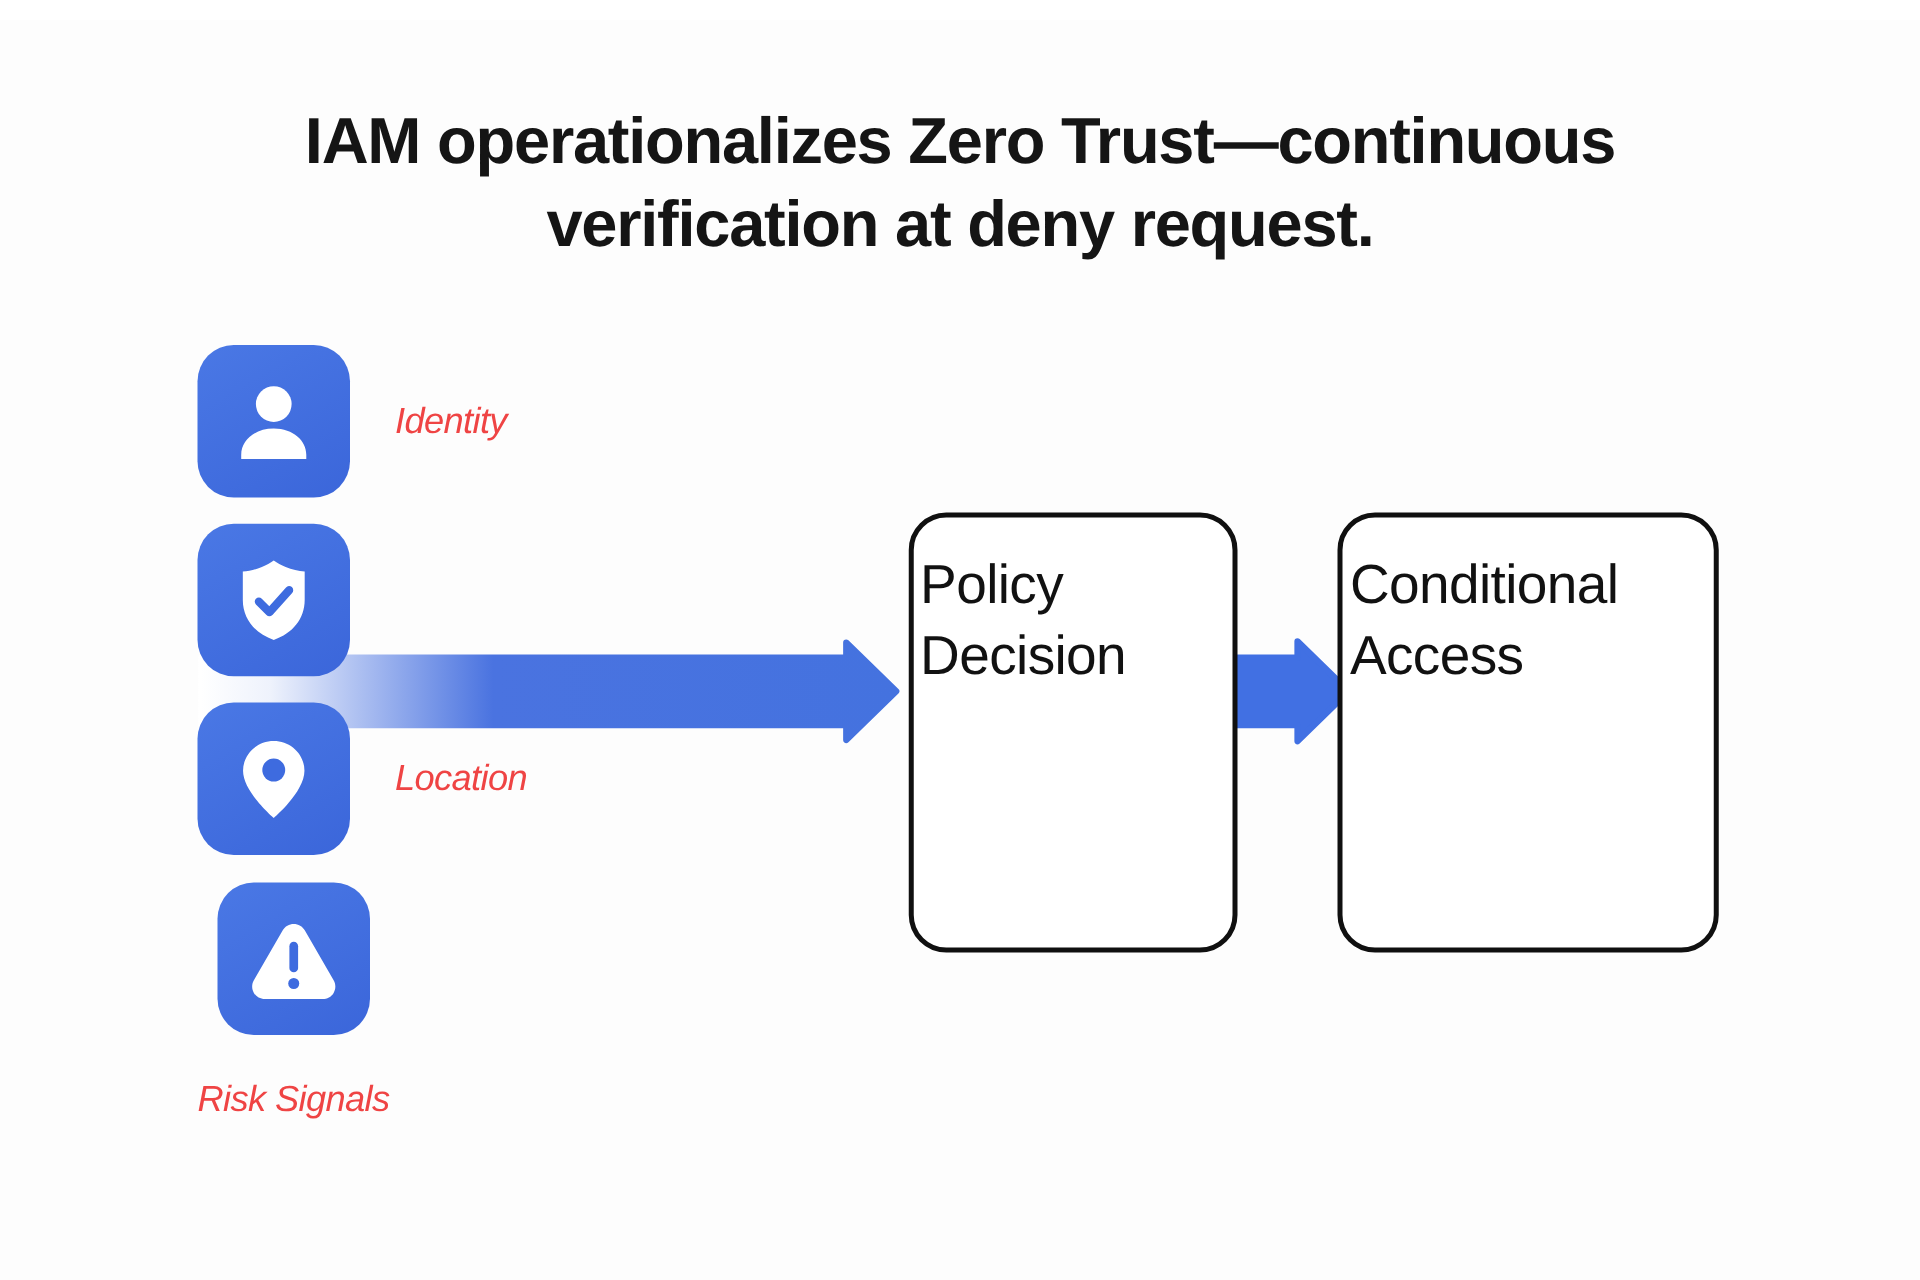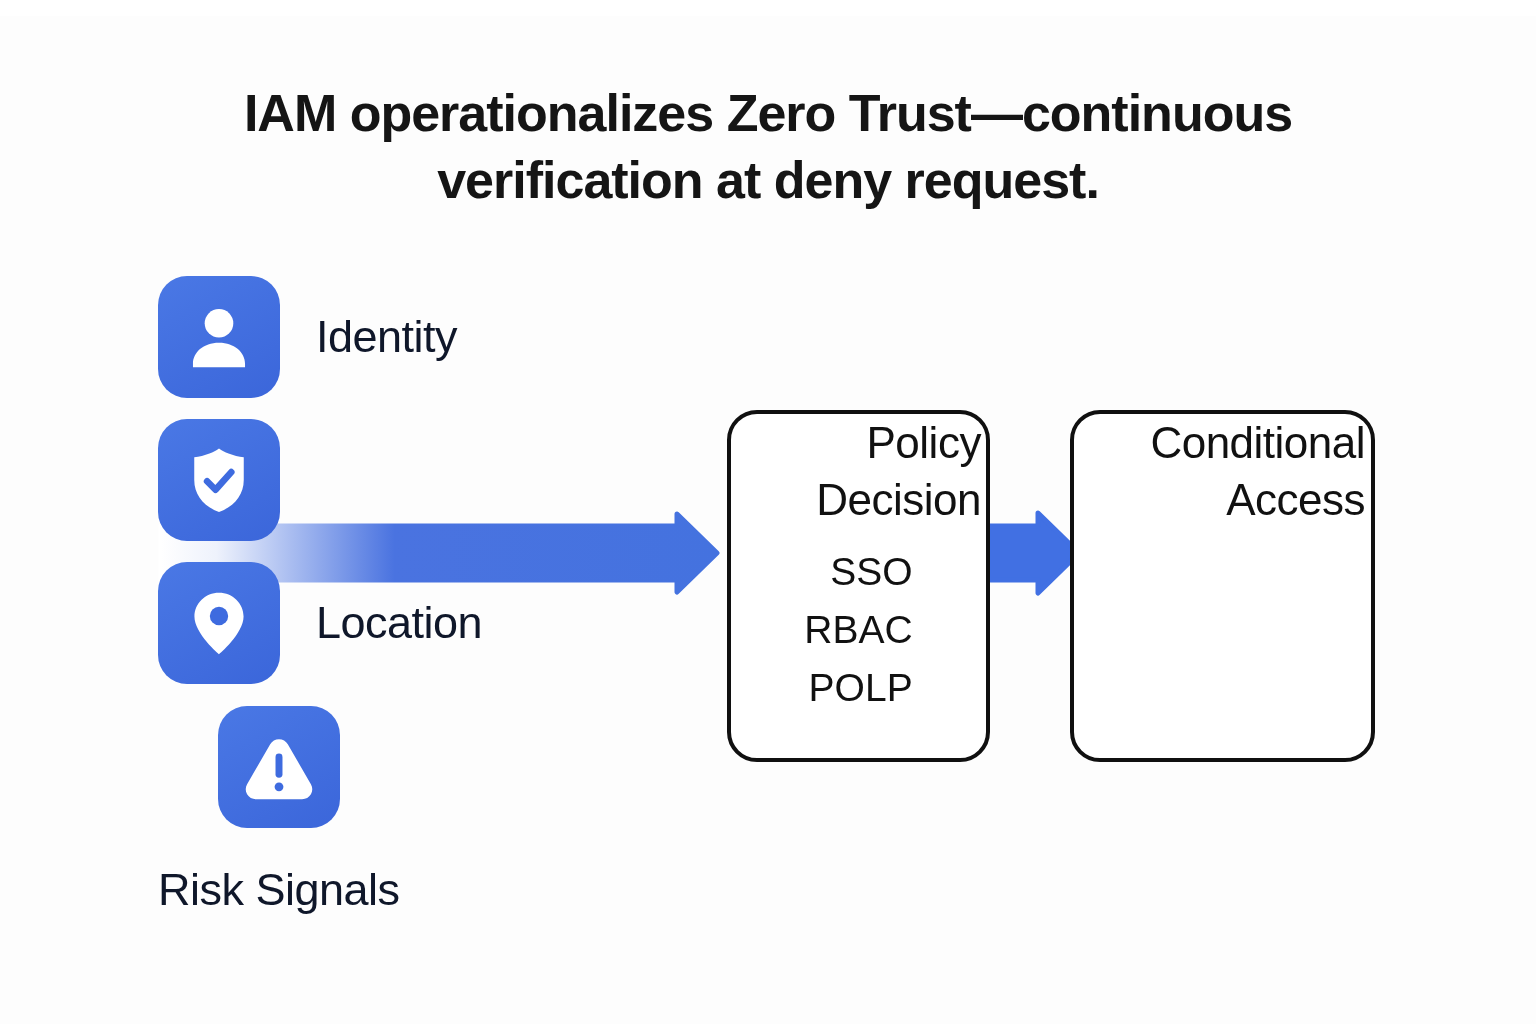--- a/index.html
+++ b/index.html
@@ -43,42 +43,44 @@
     height: 122px;
     border-radius: 29px;
     background: linear-gradient(150deg, #4a78e5 0%, #3b66da 100%);
     display: flex;
     align-items: center;
     justify-content: center;
     flex: 0 0 auto;
   }
   .icon-tile svg { width: 88px; height: 88px; display: block; }
   .signal-label {
-    font-size: 45px;
+    font-size: 29px;
     font-weight: 400;
-    color: #0f172a;
+    color: #ef4444;
     letter-spacing: -0.5px;
     white-space: nowrap;
+    font-style: italic;
   }
   .arrow-svg { position: absolute; z-index: 1; }
   .big-arrow  { left: 158px; top: 490px; }
   .small-arrow{ left: 986px; top: 490px; }
   .flow-box {
     position: absolute;
     top: 394px;
     height: 352px;
     box-sizing: border-box;
     background: #ffffff;
     border: 4px solid #101010;
     border-radius: 30px;
     z-index: 2;
     display: flex;
     flex-direction: column;
     align-items: center;
-    text-align: right;
+    text-align: left;
+    padding-top: 25px;
   }
   .flow-box.box1 { left: 727px;  width: 263px; }
   .flow-box.box2 { left: 1070px; width: 305px; }
   .box-title {
     font-size: 44px;
     font-weight: 400;
     line-height: 57px;
     color: #111111;
     letter-spacing: -0.5px;
     max-width: 96%;
@@ -152,24 +154,19 @@
         <path fill="#ffffff" d="M24 8.8c2 0 3.8 1 4.8 2.8l12.6 21.8c1 1.7 1 3.8 0 5.5-1 1.7-2.8 2.7-4.8 2.7H11.4c-2 0-3.8-1-4.8-2.7-1-1.7-1-3.8 0-5.5L19.2 11.6c1-1.8 2.8-2.8 4.8-2.8z"></path>
         <path d="M24 18.5v9.5" fill="none" stroke="#3e6bdf" stroke-width="3.8" stroke-linecap="round"></path>
         <circle cx="24" cy="34.8" r="2.4" fill="#3e6bdf"></circle>
       </svg>
     </div>
     <div class="signal-label">Risk Signals</div>
   </div>
 
   <div class="flow-box box1">
     <div class="box-title">Policy Decision</div>
-    <div class="box-items">
-      <div>SSO</div>
-      <div>RBAC</div>
-      <div>POLP</div>
-    </div>
   </div>
 
   <div class="flow-box box2">
     <div class="box-title">Conditional Access</div>
   </div>
 
 </div>
 
 </body></html>

